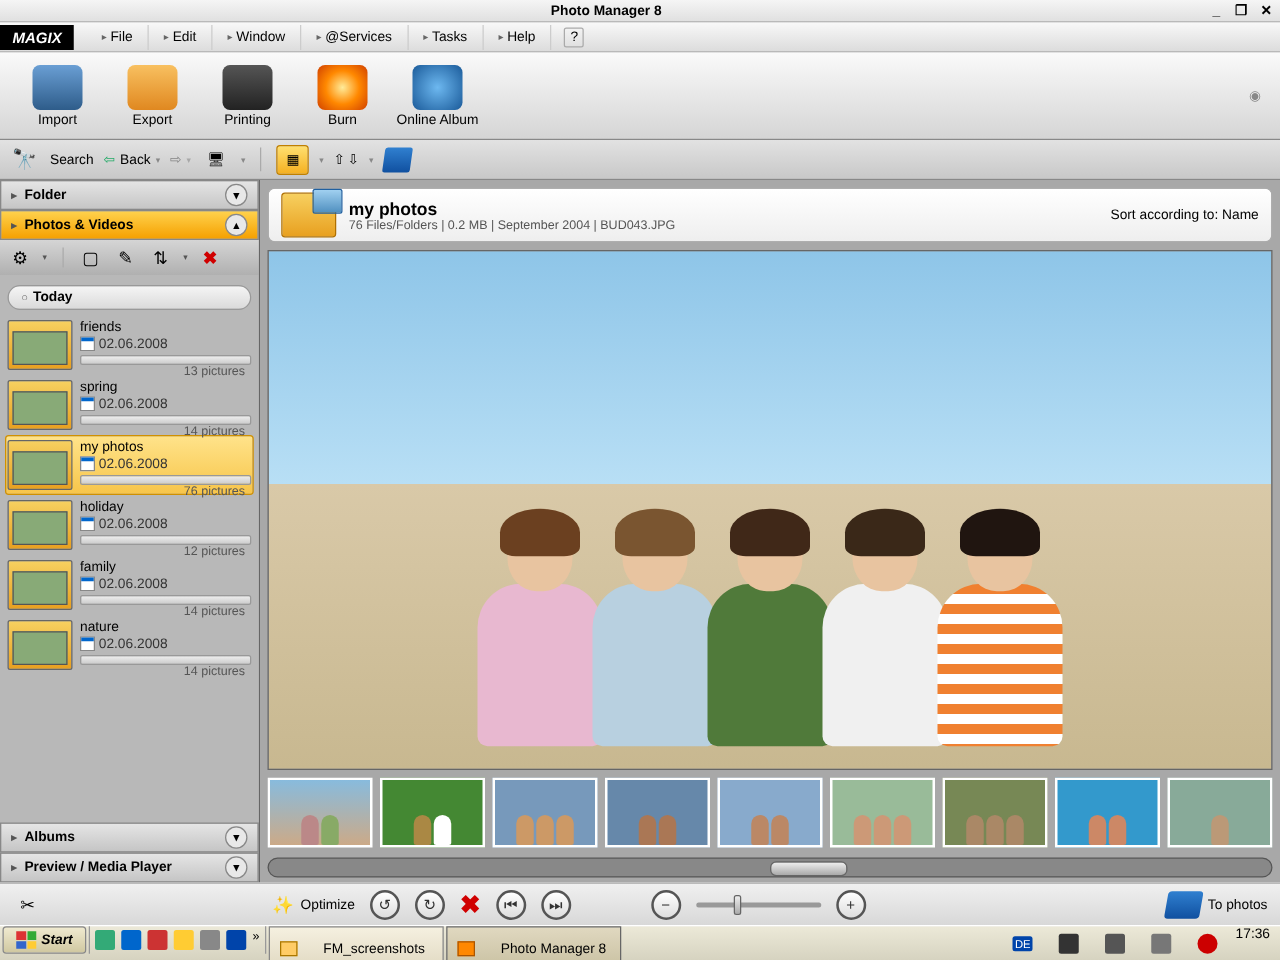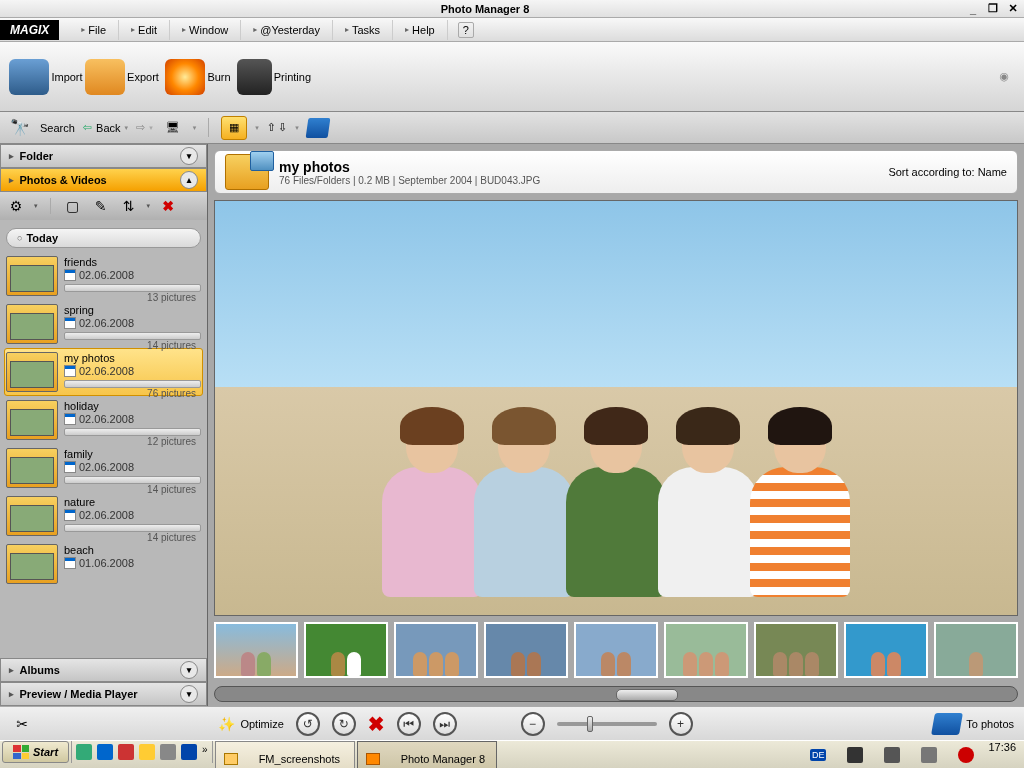--- a/index.html
+++ b/index.html
@@ -13,21 +13,21 @@
 
 
 .menubar { height: 24px; background: linear-gradient(#f8f8f8,#dcdcdc); display: flex; align-items: center; border-bottom: 1px solid #aaa; }
 .logo { background: #000; color: #fff; padding: 3px 10px; font-weight: bold; font-style: italic; font-size: 12px; margin-right: 10px; }
 .menu-item { padding: 4px 12px; cursor: pointer; display: flex; align-items: center; gap: 3px; border-right: 1px solid #ccc; }
 .menu-arrow { font-size: 8px; color: #666; }
 .help-q { margin-left: 10px; border: 1px solid #aaa; width: 16px; height: 16px; display: flex; align-items: center; justify-content: center; border-radius: 2px; }
 
 
 .bigbar { height: 70px; background: linear-gradient(#fafafa,#d5d5d5); display: flex; align-items: center; padding: 4px 8px; border-bottom: 1px solid #888; }
-.bigbtn { width: 76px; height: 62px; display: flex; flex-direction: row; align-items: center; justify-content: center; gap: 2px; border: 1px solid transparent; border-radius: 4px; cursor: pointer; }
+.bigbtn { width: 76px; height: 62px; display: flex; flex-direction: column; align-items: center; justify-content: center; gap: 2px; border: 1px solid transparent; border-radius: 4px; cursor: pointer; }
 .bigbtn .icon-box { width: 40px; height: 36px; border-radius: 6px; display: flex; align-items: center; justify-content: center; font-size: 22px; }
 .ic-import { background: linear-gradient(#6a9fd4,#2e5c8a); }
 .ic-export { background: linear-gradient(#f8c060,#e08820); }
 .ic-print  { background: linear-gradient(#555,#222); }
 .ic-burn   { background: radial-gradient(circle,#ffeb99,#ff8800,#d04000); }
 .ic-slide  { background: #333; display:flex;align-items:center;justify-content:center; }
 .ic-slide::after{content:"";width:20px;height:14px;background:#6c0;border:2px solid #fff;}
 .ic-online { background: radial-gradient(circle,#6db8f0,#1a5a99); }
 .ic-prints { background: linear-gradient(#a0d0f0,#5090c0); }
 
@@ -150,21 +150,21 @@
   <div class="menu-item">
       <span class="menu-arrow">▸</span>
       <span>Edit</span>
     </div>
   <div class="menu-item">
       <span class="menu-arrow">▸</span>
       <span>Window</span>
     </div>
   <div class="menu-item">
       <span class="menu-arrow">▸</span>
-      <span>@Yesterday</span>
+      <span>@Services</span>
     </div>
   <div class="menu-item">
       <span class="menu-arrow">▸</span>
       <span>Tasks</span>
     </div>
   <div class="menu-item">
       <span class="menu-arrow">▸</span>
       <span>Help</span>
     </div>
   <div class="help-q">?</div>
@@ -173,26 +173,30 @@
 <div class="bigbar">
   <div class="bigbtn">
       <div class="icon-box ic-import"></div>
       <span>Import</span>
     </div>
   <div class="bigbtn">
       <div class="icon-box ic-export"></div>
       <span>Export</span>
     </div>
   <div class="bigbtn">
+      <div class="icon-box ic-print"></div>
+      <span>Printing</span>
+    </div>
+  <div class="bigbtn">
       <div class="icon-box ic-burn"></div>
       <span>Burn</span>
     </div>
   <div class="bigbtn">
-      <div class="icon-box ic-print"></div>
-      <span>Printing</span>
+      <div class="icon-box ic-online"></div>
+      <span>Online Album</span>
     </div>
   <div style="flex:1"></div>
   <div class="nav-icon" style="color:#888;">◉</div>
 </div>
 
 <div class="navbar">
   <div class="nav-icon" style="font-size:16px;">🔭</div>
   <span>Search</span>
   <div class="nav-label">
       <span style="color:#2a6;">⇦</span>
@@ -323,30 +327,20 @@
           <span class="folder-date">
               <span class="cal-icon"></span>
               <span>02.06.2008</span>
             </span>
           <div class="folder-bar">
               <span class="folder-count">14 pictures</span>
             </div>
         </div>
       </div>
 
-      <div class="folder-item">
-        <div class="thumb"></div>
-        <div class="folder-info">
-          <span class="folder-name">beach</span>
-          <span class="folder-date">
-              <span class="cal-icon"></span>
-              <span>01.06.2008</span>
-            </span>
-        </div>
-      </div>
     </div>
 
     <div class="accordion">
         <span class="pre-arrow">▸</span>
         <span>Albums</span>
         <span class="arrow">▾</span>
       </div>
     <div class="accordion">
         <span class="pre-arrow">▸</span>
         <span>Preview / Media Player</span>

